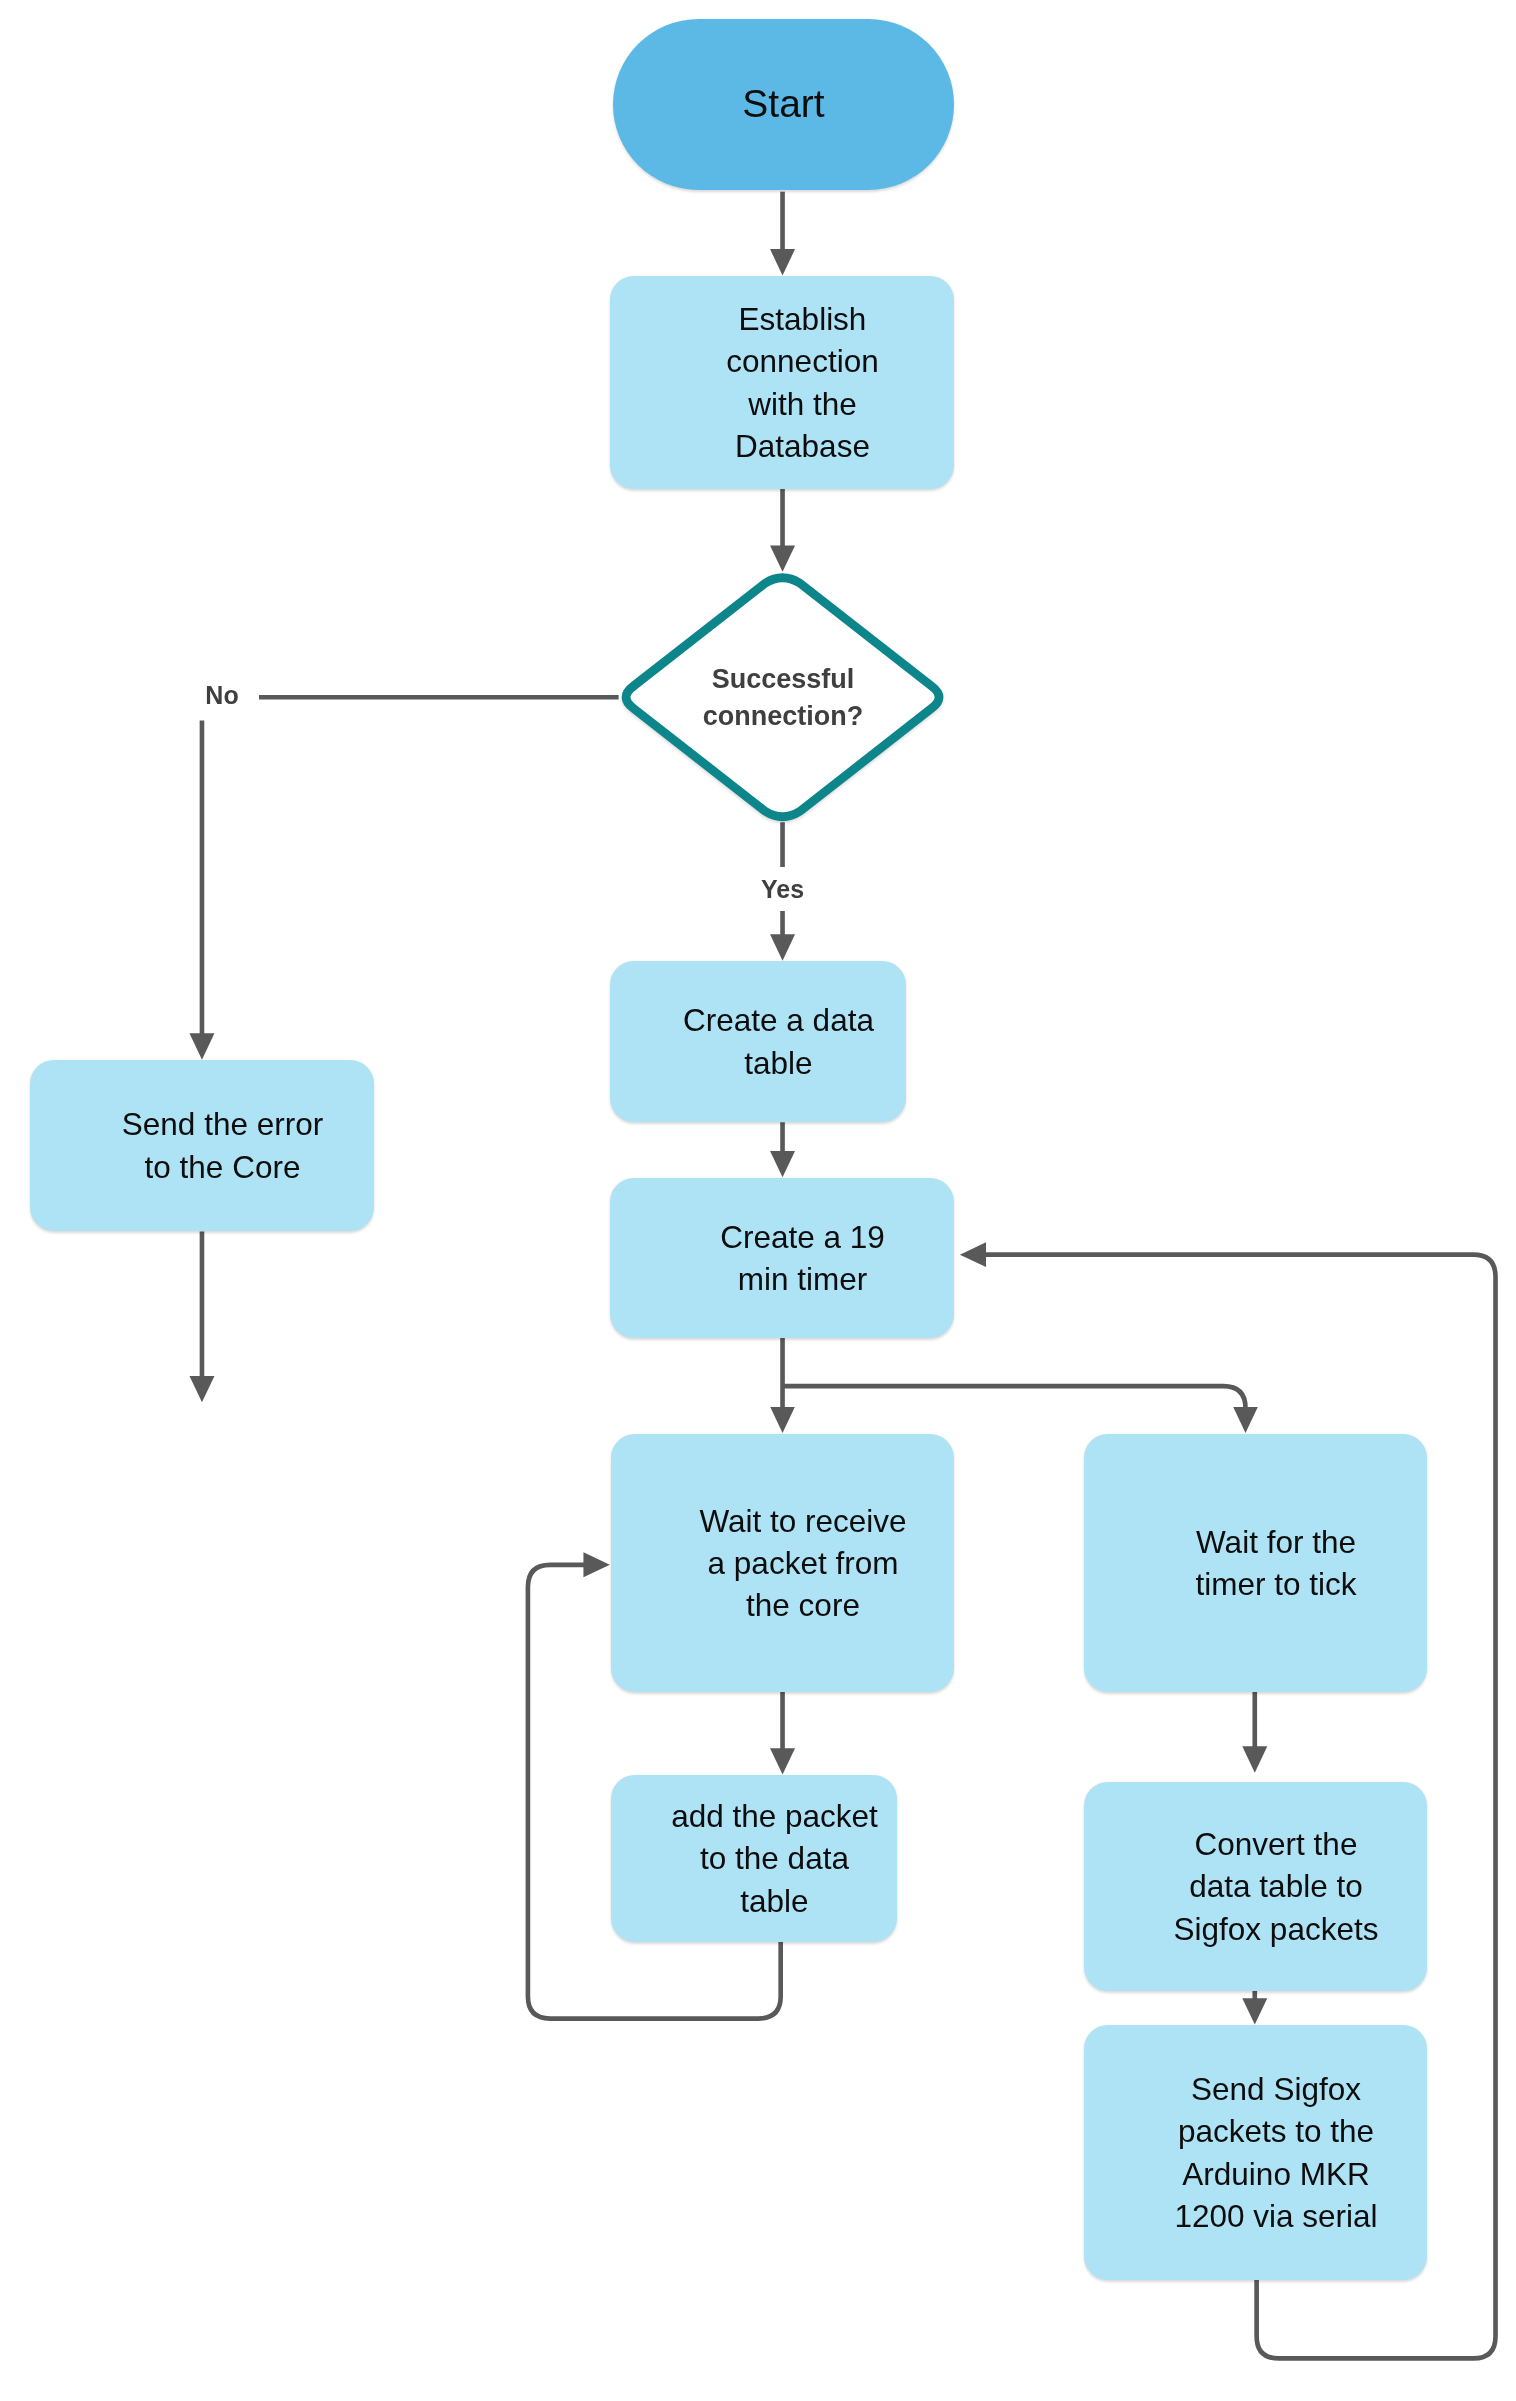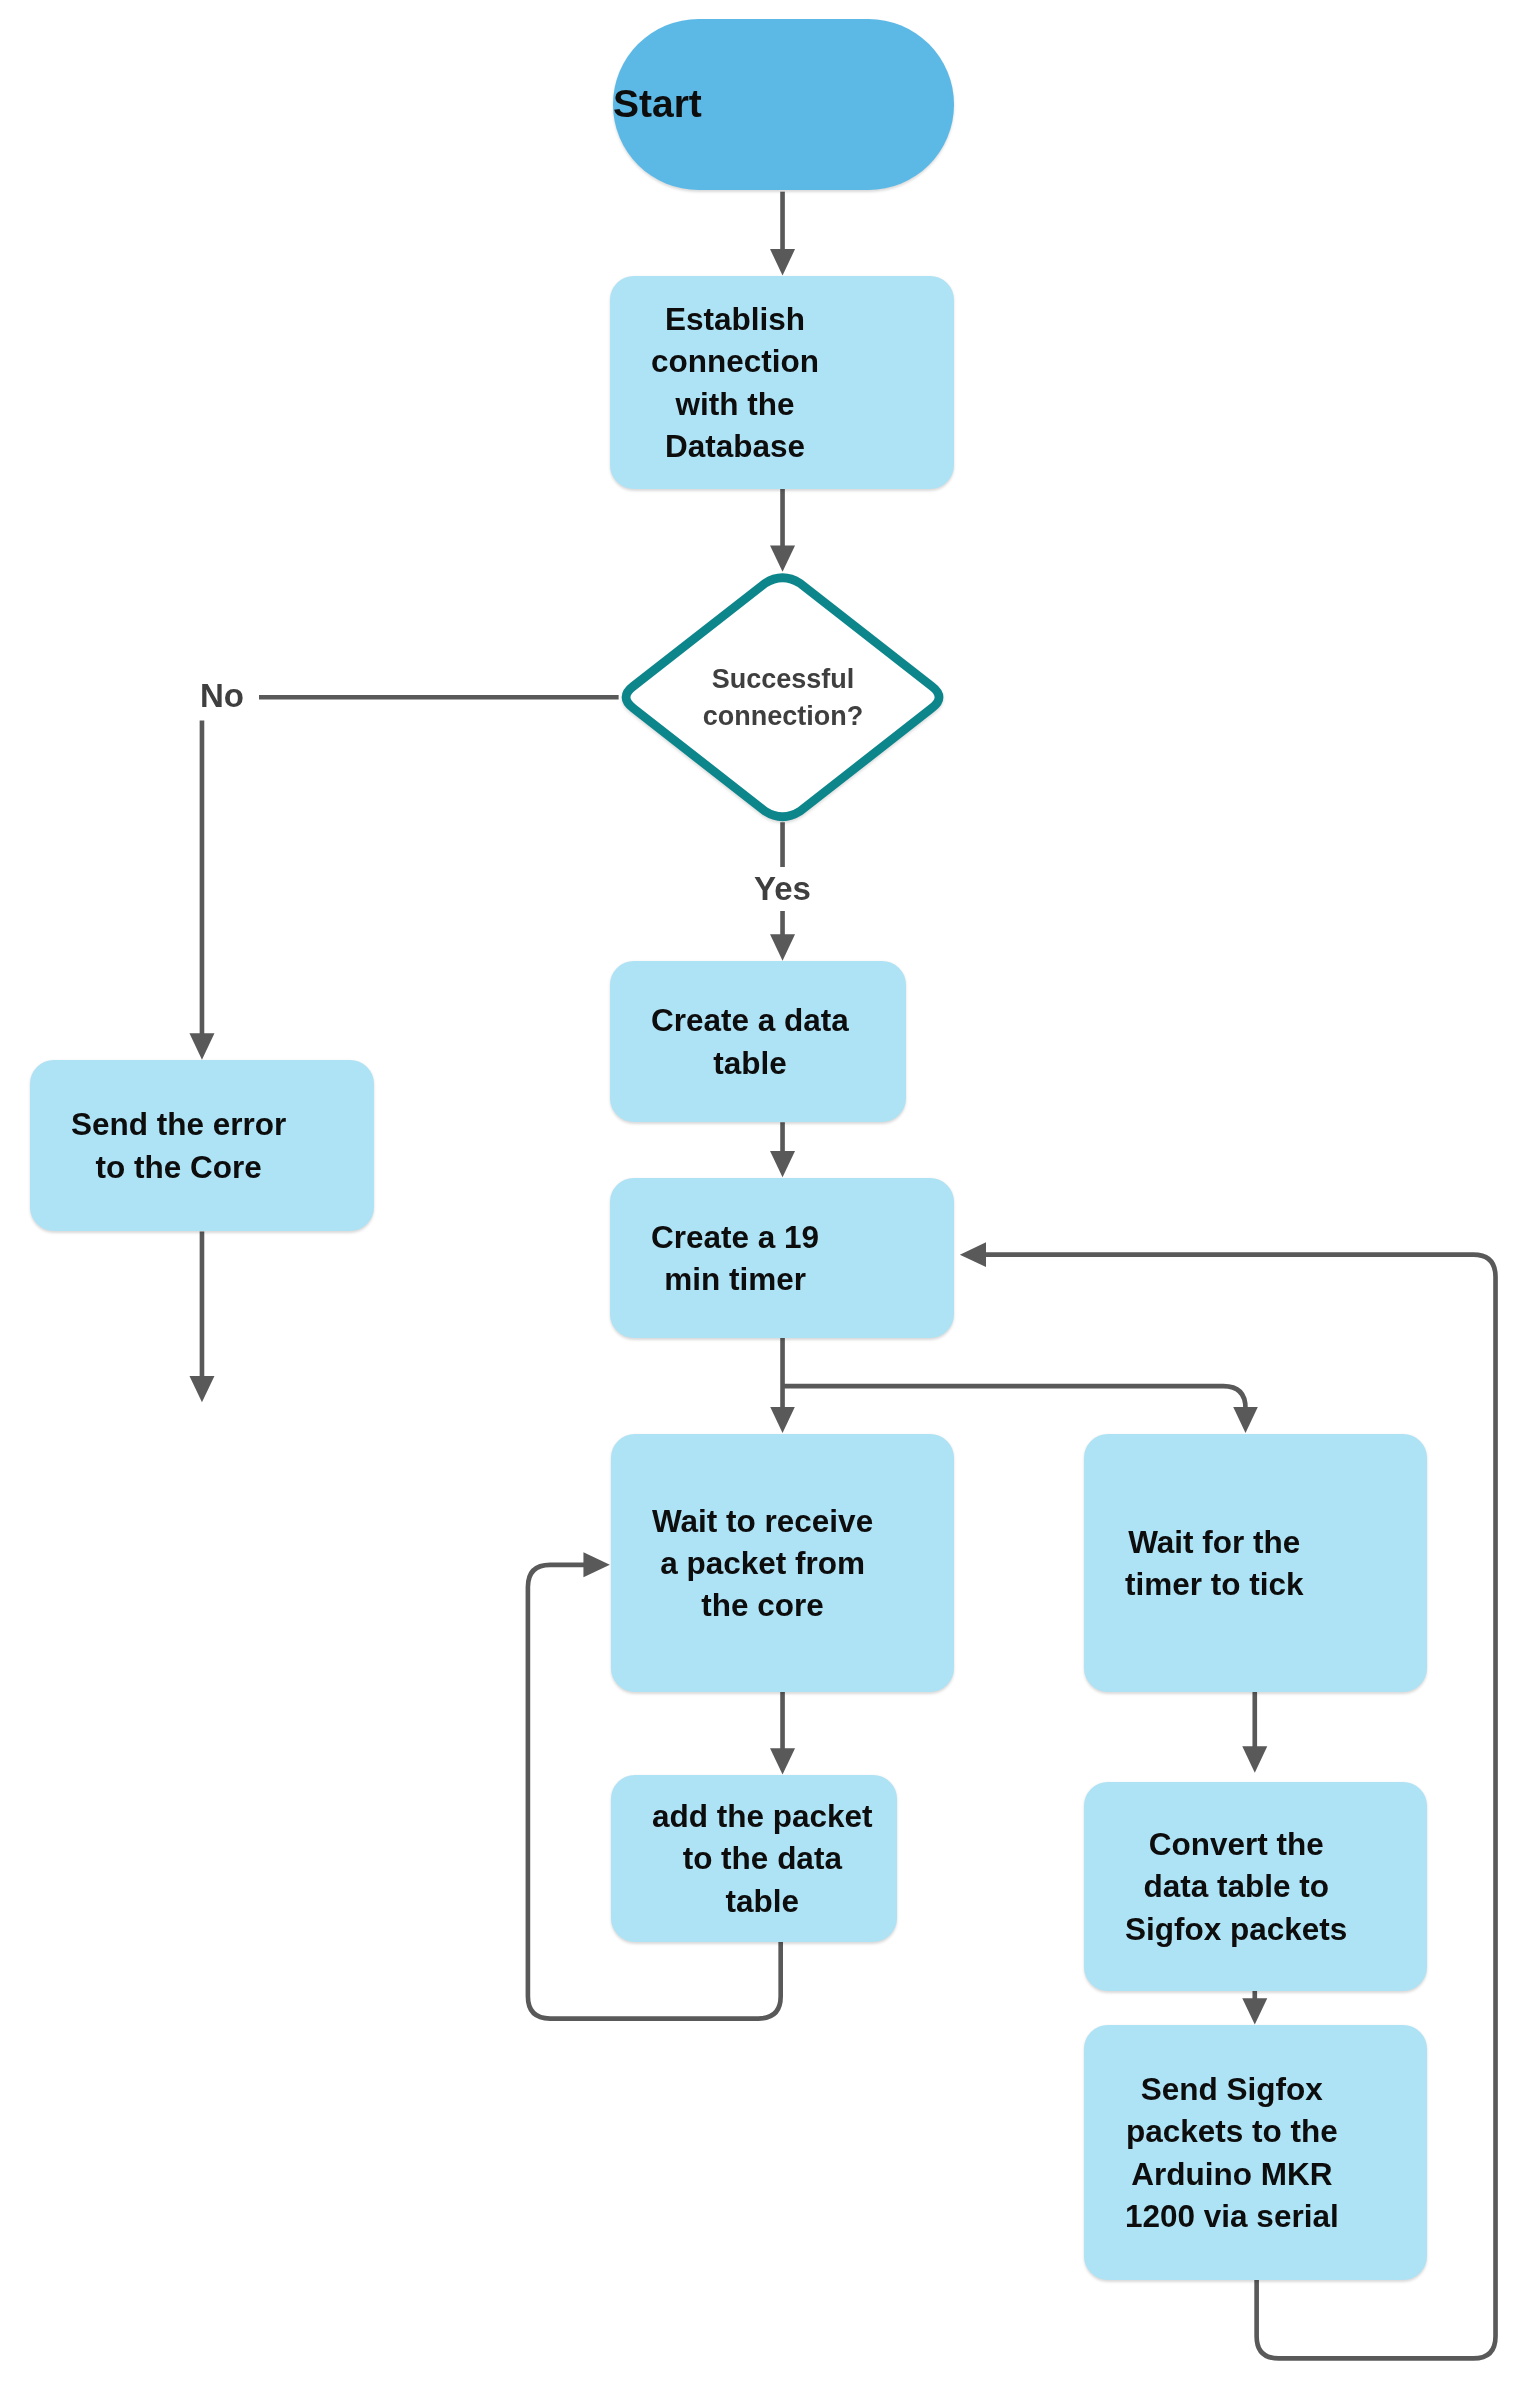--- a/index.html
+++ b/index.html
@@ -15,22 +15,22 @@
   .arrowhead { fill:var(--edge,#595959); }
   .diamond {
     fill:var(--decision-fill,#ffffff);
     stroke:var(--decision-border,#0d868b);
     stroke-width:9.5;
     stroke-linejoin:round;
     filter:drop-shadow(0 2px 2px rgba(0,0,0,.15));
   }
   .node {
     position:absolute;
-    display:flex; align-items:center; 
-    text-align:center; font-weight:bold;
+    display:flex; align-items:center; justify-content:center;
+    text-align:center; font-weight:normal;
     color:var(--text,#0d0d0d);
     box-sizing:border-box;
   }
   .process {
     background:var(--process-fill,#aee2f5);
     border-radius:24px;
     font-size:31.5px; line-height:1.34;
     box-shadow:0 1.9px 2.8px rgba(0,0,0,.15);
     padding-left:41px;
   }
@@ -44,21 +44,21 @@
     position:absolute;
     display:flex; align-items:center; justify-content:center;
     text-align:center; font-weight:bold;
     font-size:27px; line-height:1.35;
     color:var(--label-text,#3f3f3f);
   }
   .node-label { white-space:pre-line; }
   .edge-label {
     position:absolute;
     display:flex; align-items:center; justify-content:center;
-    font-weight:bold; font-size:33px;
+    font-weight:bold; font-size:25px;
     color:var(--label-text,#3f3f3f);
     background:var(--background,#ffffff);
   }
 </style>
 </head>
 <body>
 
 <div class="canvas">
 
   <svg class="edges" width="1516" height="2401" viewBox="0 0 1637 2593">

